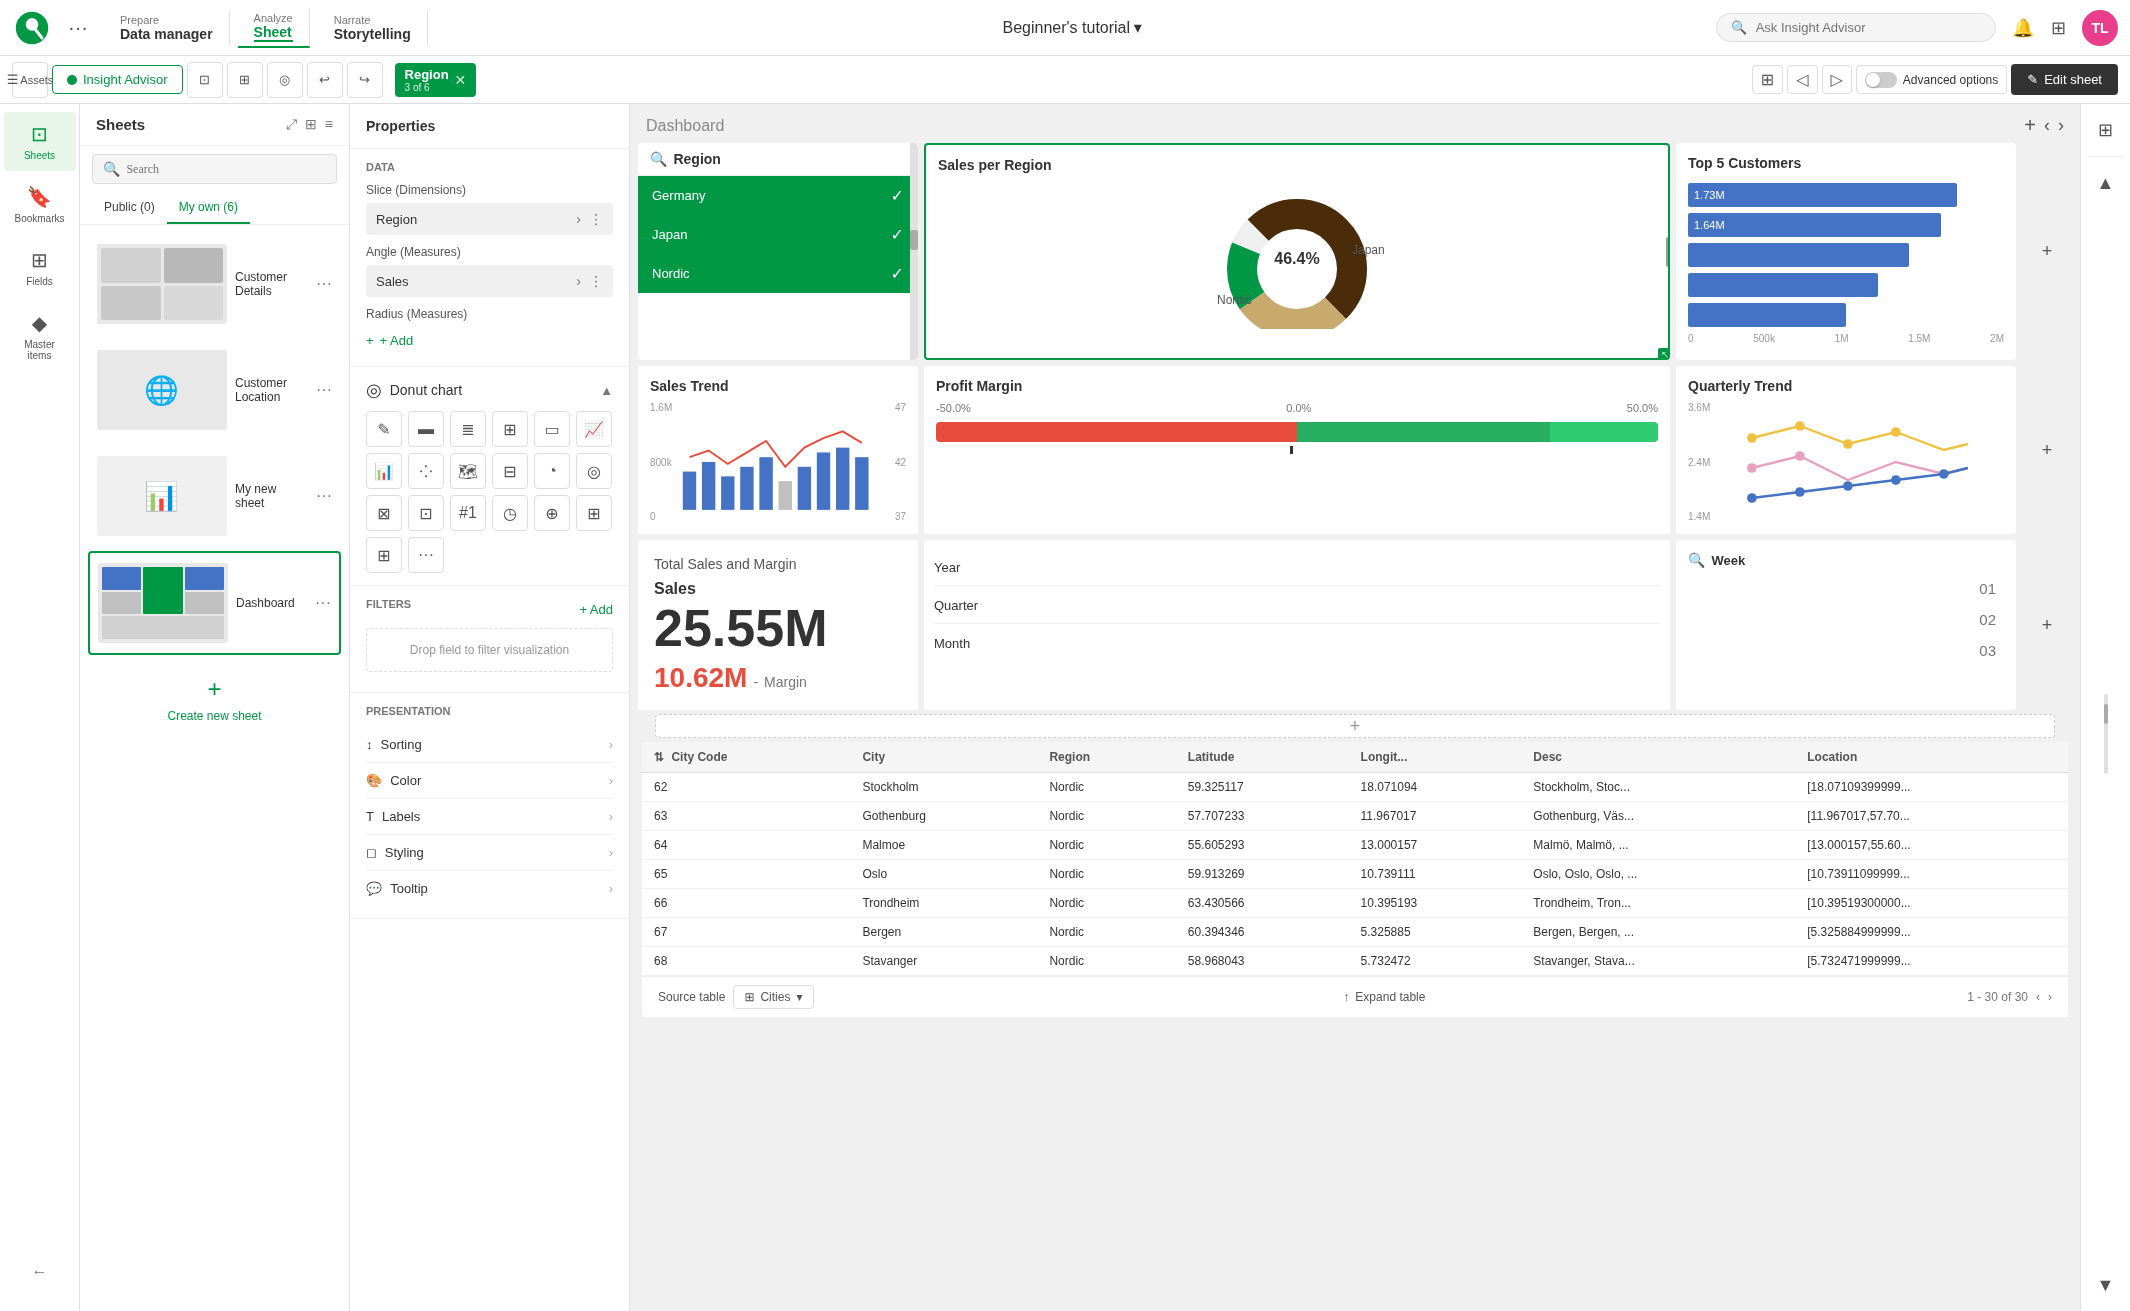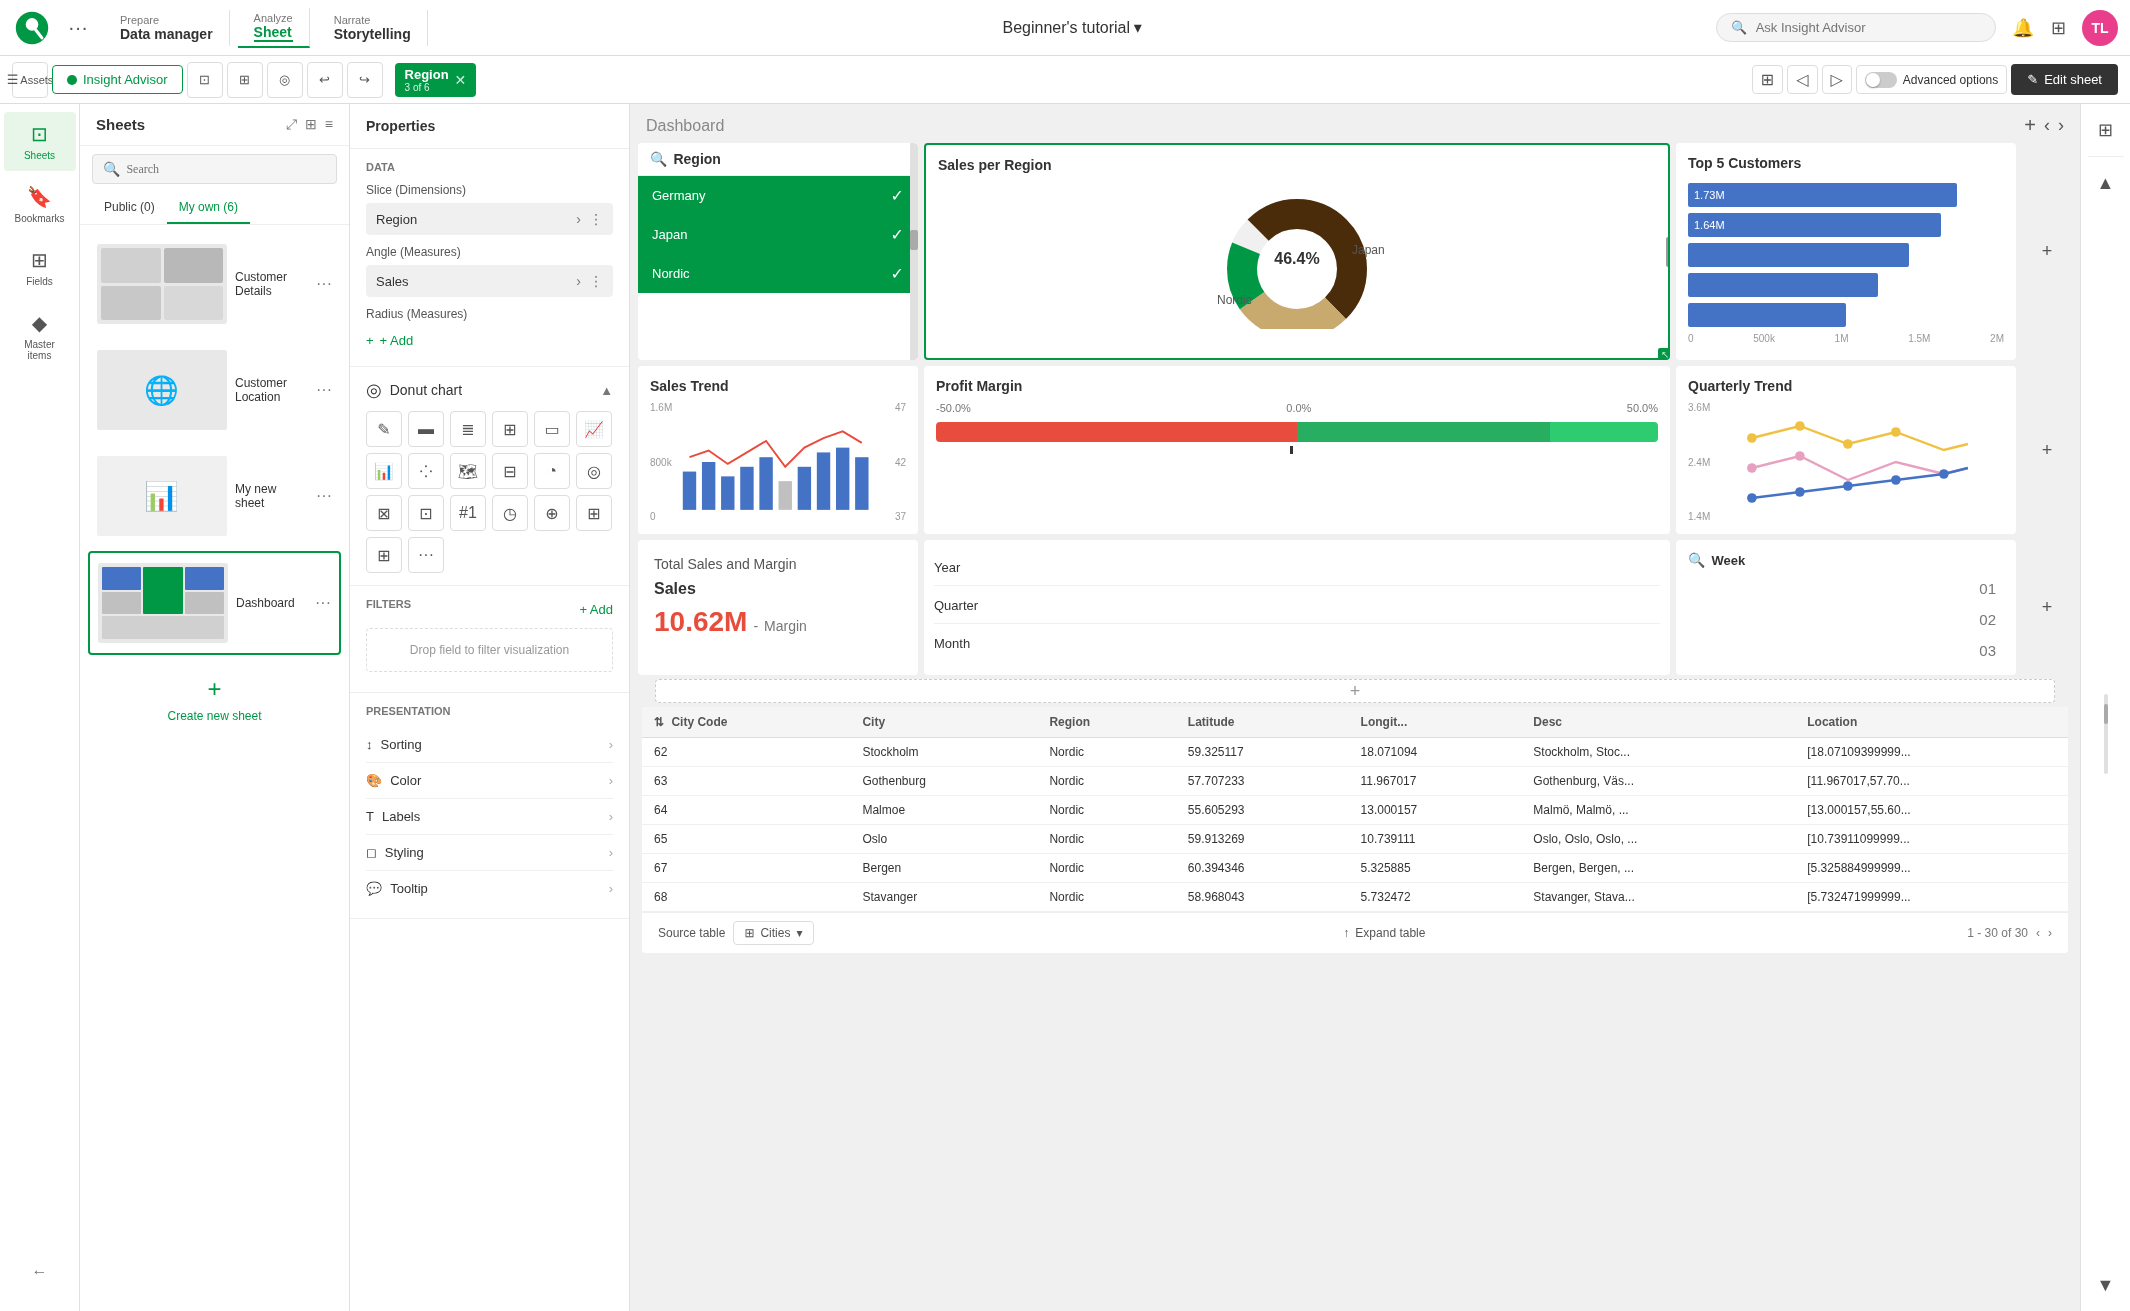--- a/index.html
+++ b/index.html
@@ -727,20 +727,21 @@
         </div>
       </div>
 
       <div style="display:flex;flex-direction:column;align-items:center;justify-content:center;">
         <div class="r-btn">+</div>
       </div>
 
       <div class="total-sales-card" style="grid-column:1/2;">
         <div class="metric-label">Total Sales and Margin</div>
         <div style="font-size:16px;font-weight:600;color:#333;margin-bottom:4px;">Sales</div>
+        <div class="metric-sales">25.55M</div>
         <div class="metric-sub">
           <span class="metric-highlight">10.62M</span>
           <span class="metric-small">-</span>
           <span class="metric-small">Margin</span>
         </div>
       </div>
 
       <div style="background:#fff;border-radius:4px;padding:10px;">
         <div style="display:flex;flex-direction:column;gap:2px;">
           <div class="filter-item">Year</div>
@@ -820,20 +821,29 @@
             <tr>
               <td>65</td>
               <td>Oslo</td>
               <td>Nordic</td>
               <td>59.913269</td>
               <td>10.739111</td>
               <td>Oslo, Oslo, Oslo, ...</td>
               <td>[10.73911099999...</td>
             </tr>
             <tr>
+              <td>66</td>
+              <td>Trondheim</td>
+              <td>Nordic</td>
+              <td>63.430566</td>
+              <td>10.395193</td>
+              <td>Trondheim, Tron...</td>
+              <td>[10.39519300000...</td>
+            </tr>
+            <tr>
               <td>67</td>
               <td>Bergen</td>
               <td>Nordic</td>
               <td>60.394346</td>
               <td>5.325885</td>
               <td>Bergen, Bergen, ...</td>
               <td>[5.325884999999...</td>
             </tr>
             <tr>
               <td>68</td>

